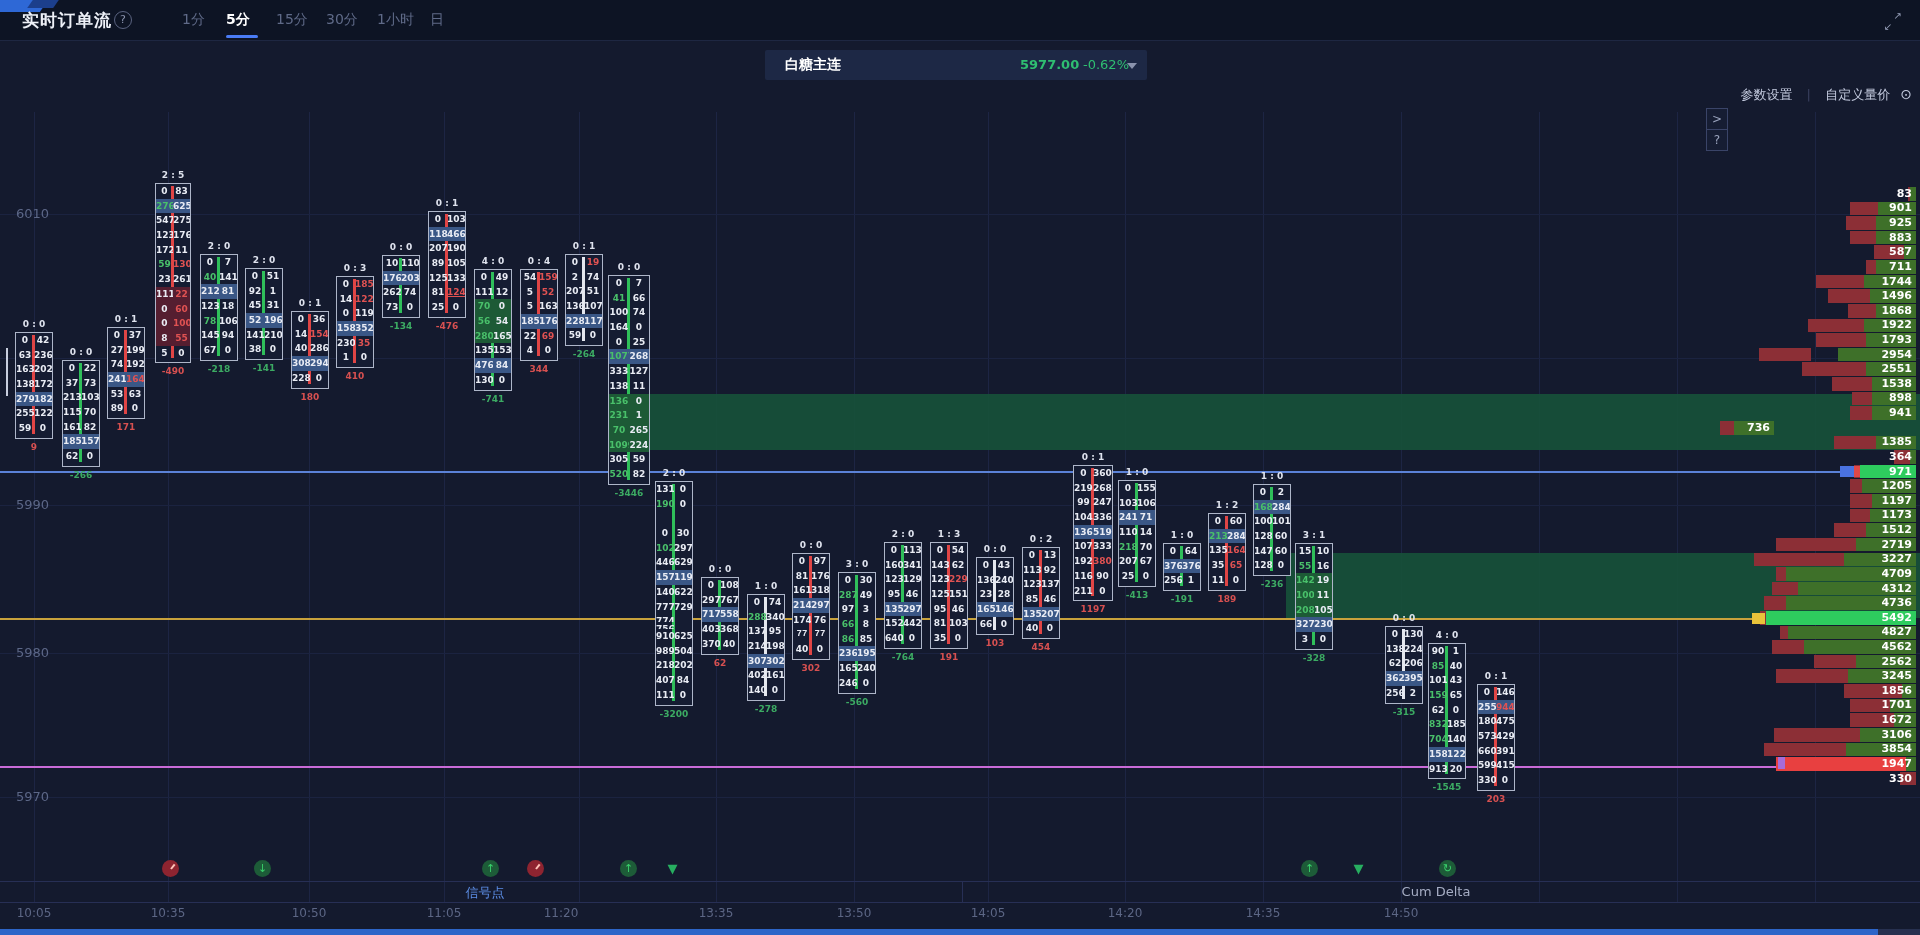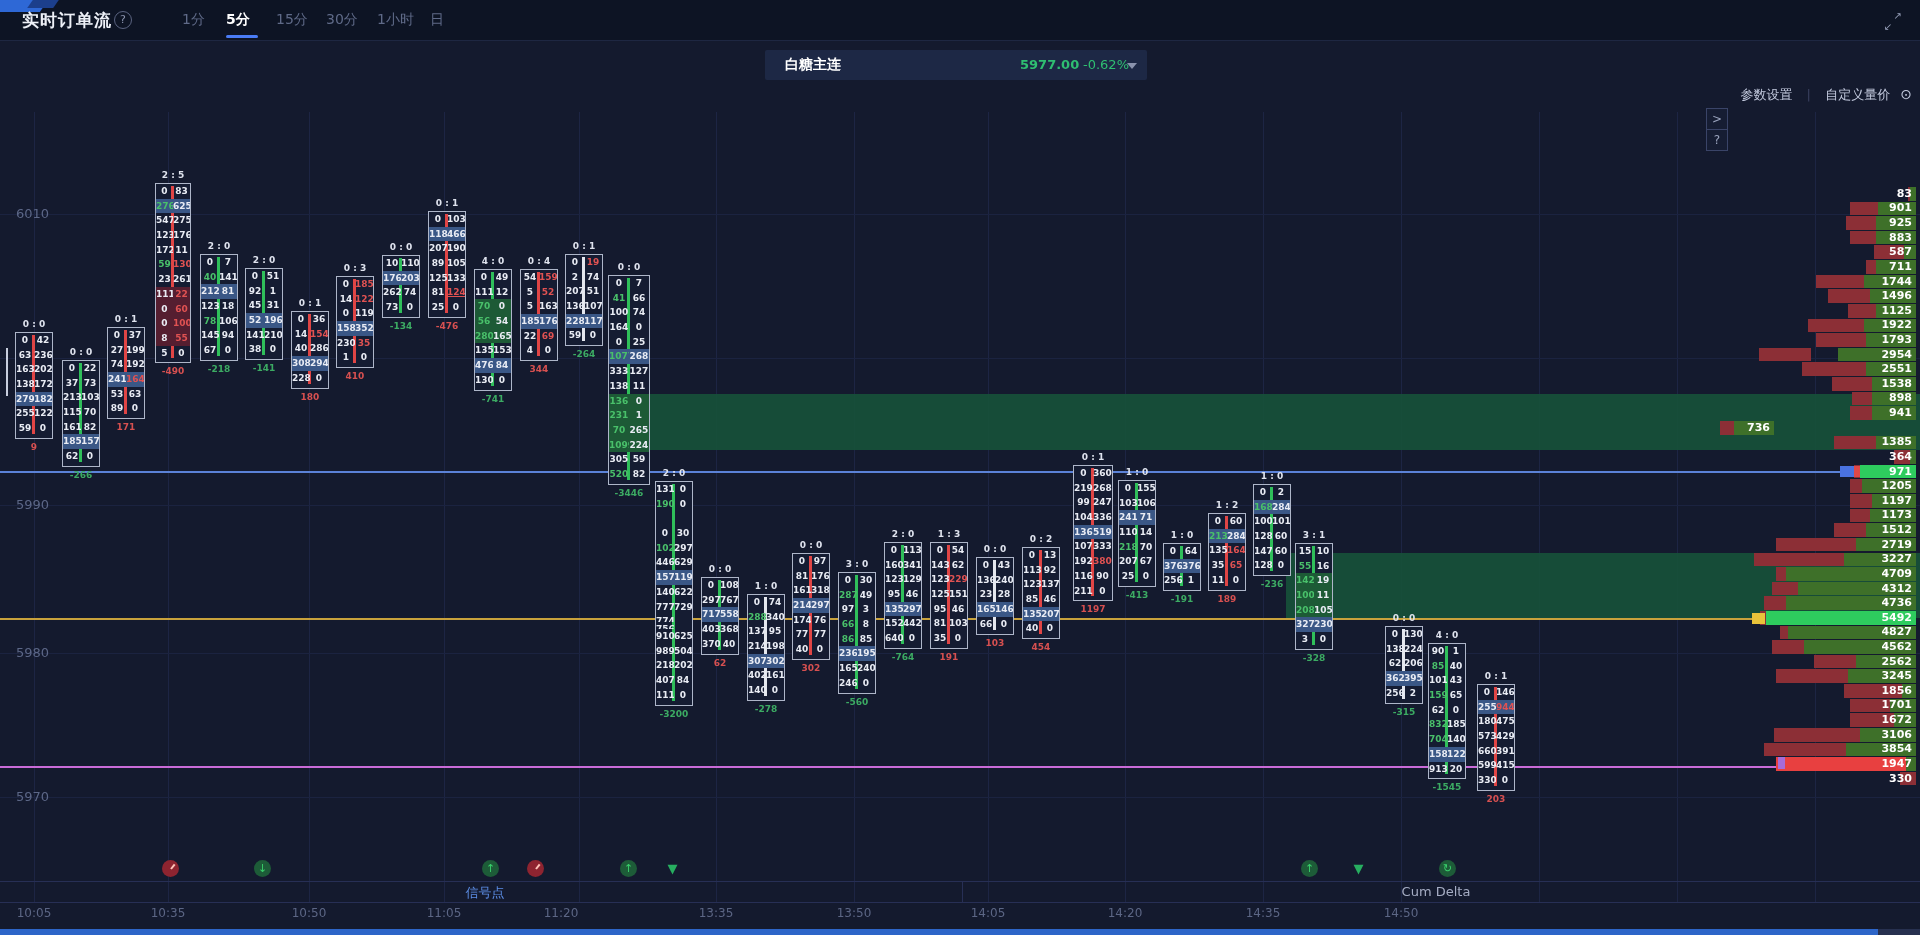--- a/index.html
+++ b/index.html
@@ -759,21 +759,21 @@
           <div style="line-height: 14.7px;">318</div>
         </div>
         <div class="cr bg-p" style="height: 14.7px;">
           <div style="line-height: 14.7px;">214</div>
           <div style="line-height: 14.7px;">297</div>
         </div>
         <div class="cr" style="height: 14.7px;">
           <div style="line-height: 14.7px;">174</div>
           <div style="line-height: 14.7px;">76</div>
         </div>
-        <div class="cr" style="height: 14.7px;">
+        <div class="cr" style="height: 14.7px; font-family: Liberation Mono, monospace;">
           <div style="line-height: 14.7px;">77</div>
           <div style="line-height: 14.7px;">77</div>
         </div>
         <div class="cr" style="height: 14.7px;">
           <div style="line-height: 14.7px;">40</div>
           <div style="line-height: 14.7px;">0</div>
         </div>
         <div class="cftr" style="bottom: -14px; color: rgb(215, 80, 80);">302</div>
       </div>
       <div class="candle" style="left: 838px; top: 572px; width: 38px; height: 121.6px;">
@@ -1246,21 +1246,21 @@
         <div class="pval">1744</div>
       </div>
       <div class="prow" style="left: 0px; top: 289.34px; width: 1916px; height: 13.62px;">
         <div class="pbar" style="width: 42px; background: rgb(140, 47, 54);"></div>
         <div class="pbar" style="width: 46px; background: rgb(62, 112, 41);"></div>
         <div class="pval">1496</div>
       </div>
       <div class="prow" style="left: 0px; top: 303.96px; width: 1916px; height: 13.62px;">
         <div class="pbar" style="width: 28px; background: rgb(140, 47, 54);"></div>
         <div class="pbar" style="width: 40px; background: rgb(62, 112, 41);"></div>
-        <div class="pval">1125</div>
+        <div class="pval">1868</div>
       </div>
       <div class="prow" style="left: 0px; top: 318.58px; width: 1916px; height: 13.62px;">
         <div class="pbar" style="width: 56px; background: rgb(140, 47, 54);"></div>
         <div class="pbar" style="width: 52px; background: rgb(62, 112, 41);"></div>
         <div class="pval">1922</div>
       </div>
       <div class="prow" style="left: 0px; top: 333.2px; width: 1916px; height: 13.62px;">
         <div class="pbar" style="width: 50px; background: rgb(140, 47, 54);"></div>
         <div class="pbar" style="width: 50px; background: rgb(62, 112, 41);"></div>
         <div class="pval">1793</div>

